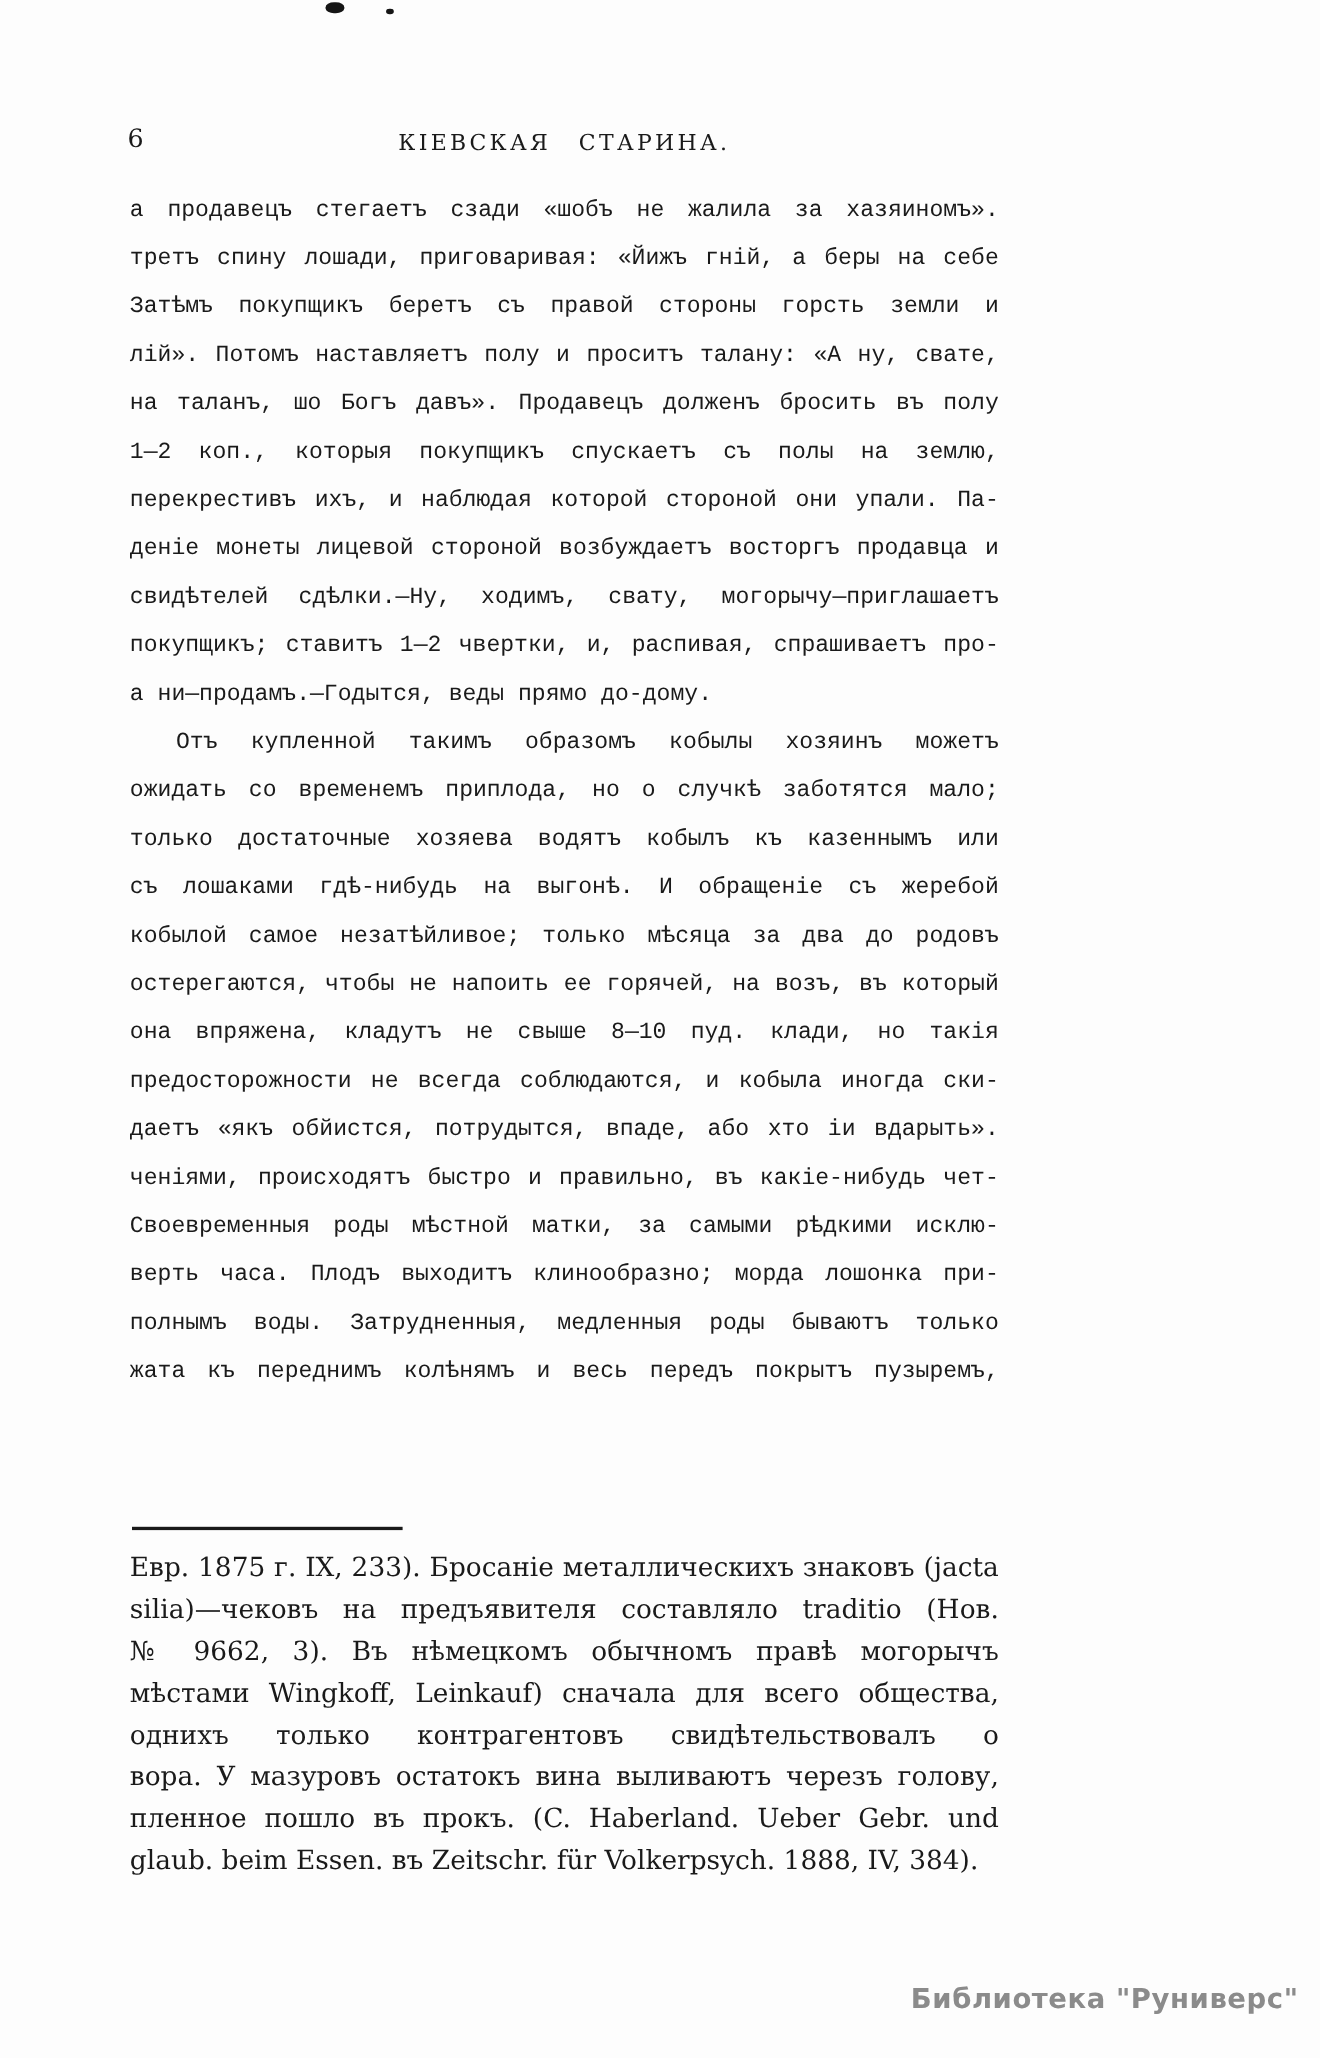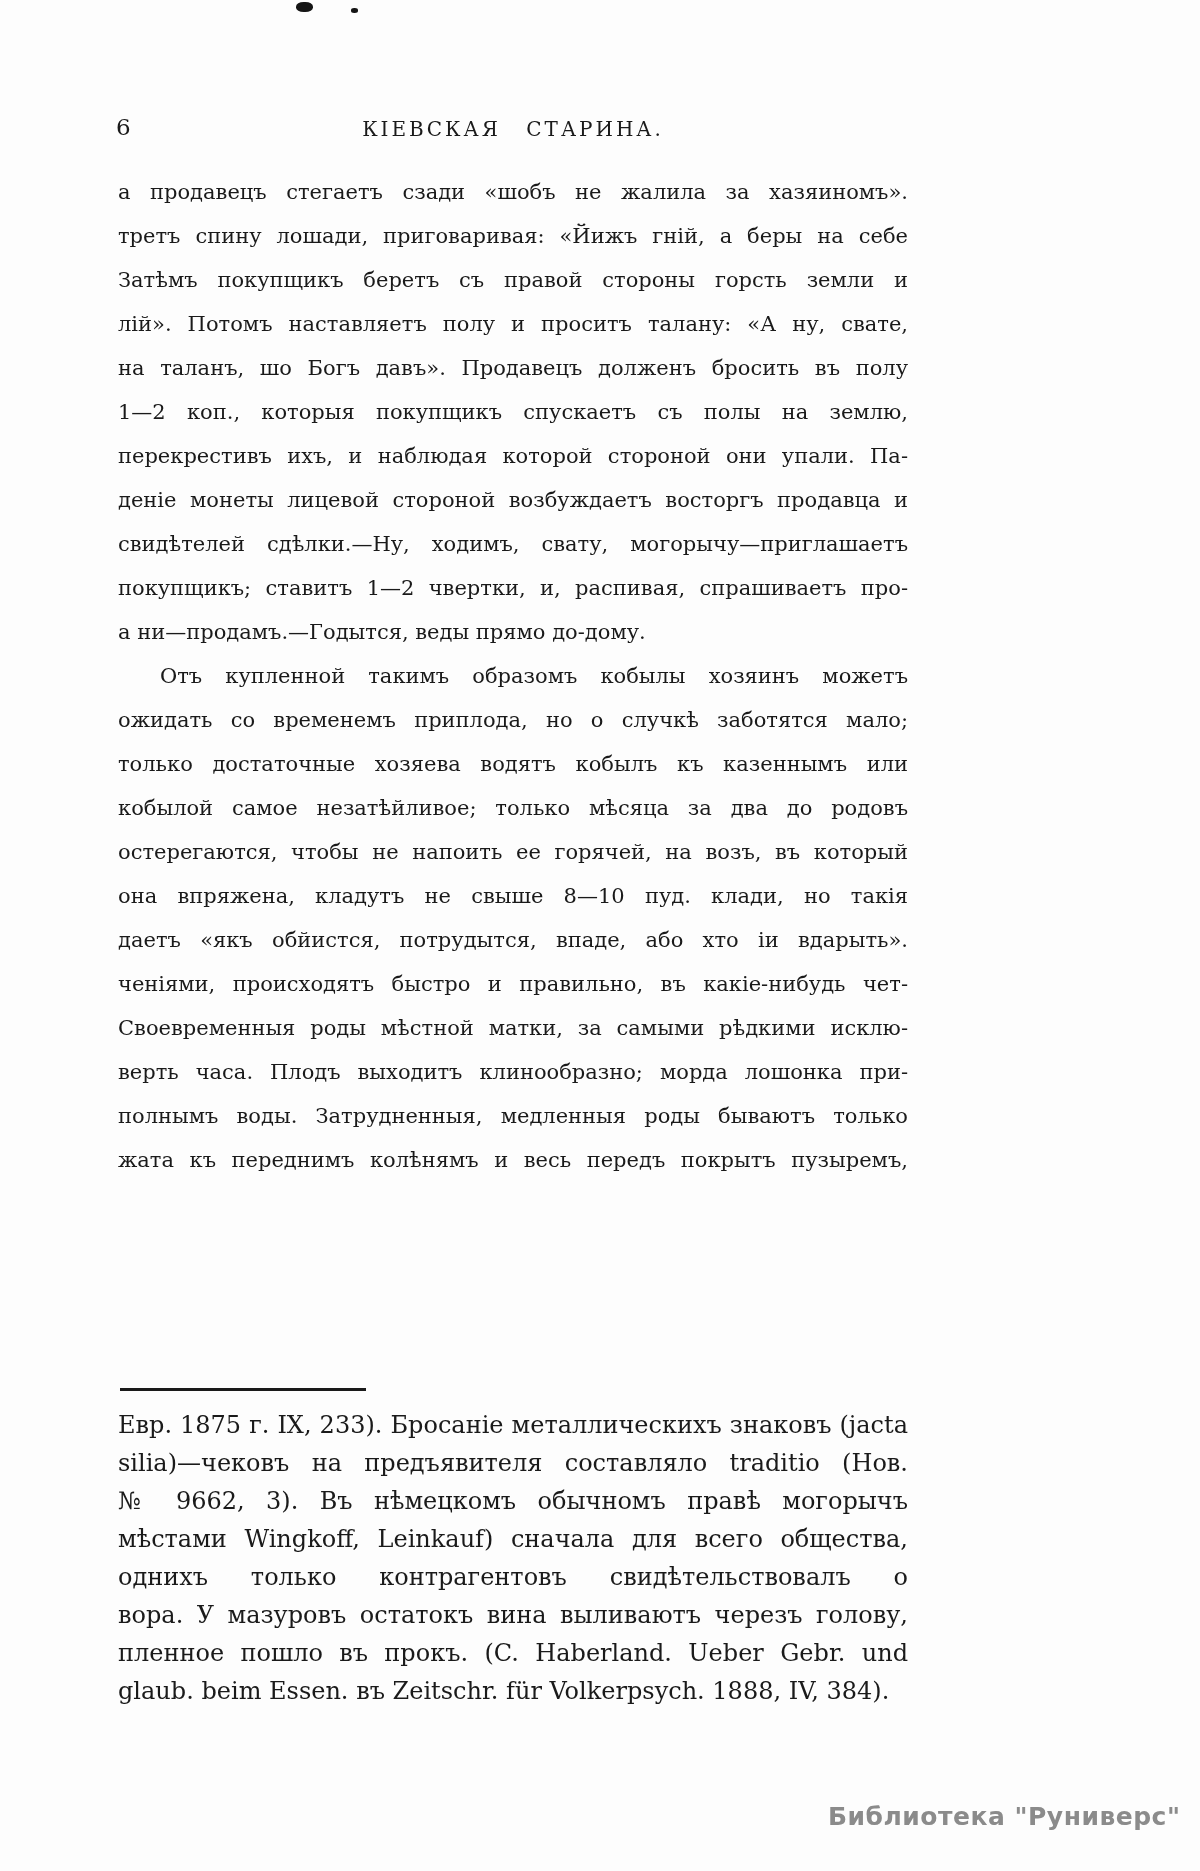--- a/index.html
+++ b/index.html
@@ -19,21 +19,21 @@
     position: absolute; left: 116px; top: 112px;
     font-size: 23px; line-height: 30px;
   }
   .journal-title {
     position: absolute; left: 118px; top: 114px; width: 790px;
     text-align: center; font-size: 20px; line-height: 30px;
     letter-spacing: 3px; word-spacing: 16px;
   }
 
   .bodytext {
-    position: absolute; left: 118px; top: 170px; width: 790px;
+    position: absolute; left: 118px; top: 170px; width: 790px; font-family: Liberation Mono, monospace;
   }
   .line {
     height: 44px; line-height: 44px; font-size: 21px;
     text-align: justify; text-align-last: justify;
     white-space: normal; overflow: hidden;
   }
   .para1 div.line:last-child { text-align-last: left; }
   .para2 div.line:first-of-type { text-indent: 42px; }
 
   .fnrule {
@@ -80,23 +80,25 @@
       <div class="line">деніе монеты лицевой стороной возбуждаетъ восторгъ продавца и</div>
       <div class="line">свидѣтелей сдѣлки.—Ну, ходимъ, свату, могорычу—приглашаетъ</div>
       <div class="line">покупщикъ; ставитъ 1—2 чвертки, и, распивая, спрашиваетъ про-</div>
       <div class="line">а ни—продамъ.—Годытся, веды прямо до-дому.</div>
     </div>
   <div class="para2">
 
   <div class="line">Отъ купленной такимъ образомъ кобылы хозяинъ можетъ</div>
       <div class="line">ожидать со временемъ приплода, но о случкѣ заботятся мало;</div>
       <div class="line">только достаточные хозяева водятъ кобылъ къ казеннымъ или</div>
+      <div class="line">съ лошаками гдѣ-нибудь на выгонѣ. И обращеніе съ жеребой</div>
       <div class="line">кобылой самое незатѣйливое; только мѣсяца за два до родовъ</div>
       <div class="line">остерегаются, чтобы не напоить ее горячей, на возъ, въ который</div>
       <div class="line">она впряжена, кладутъ не свыше 8—10 пуд. клади, но такія</div>
+      <div class="line">предосторожности не всегда соблюдаются, и кобыла иногда ски-</div>
       <div class="line">даетъ «якъ обйистся, потрудытся, впаде, або хто іи вдарыть».</div>
       <div class="line">ченіями, происходятъ быстро и правильно, въ какіе-нибудь чет-</div>
       <div class="line">Своевременныя роды мѣстной матки, за самыми рѣдкими исклю-</div>
       <div class="line">верть часа. Плодъ выходитъ клинообразно; морда лошонка при-</div>
       <div class="line">полнымъ воды. Затрудненныя, медленныя роды бываютъ только</div>
       <div class="line">жата къ переднимъ колѣнямъ и весь передъ покрытъ пузыремъ,</div>
     </div>
 </div>
 
 <div class="fnrule"></div>

